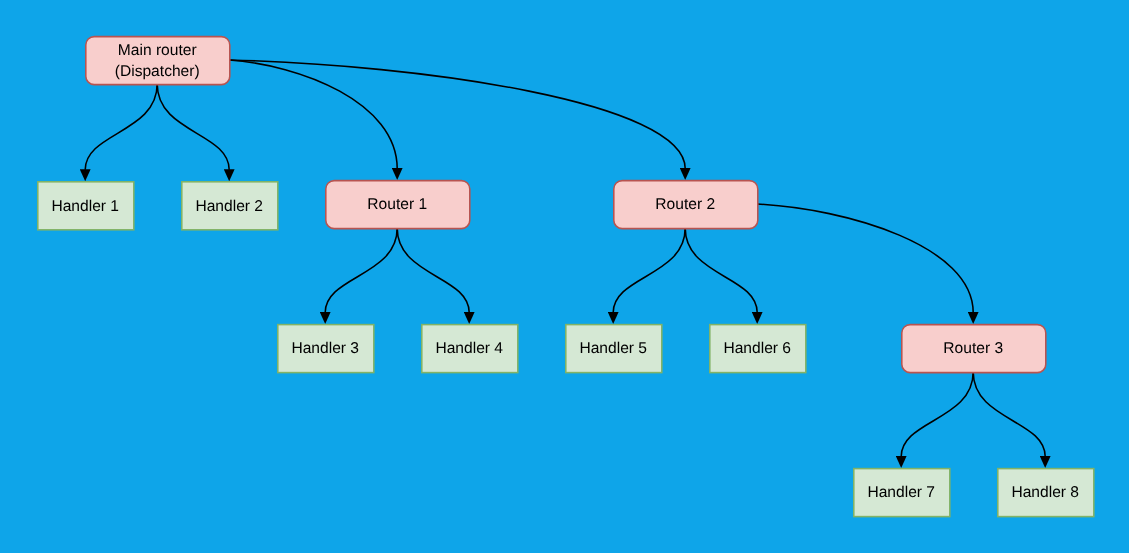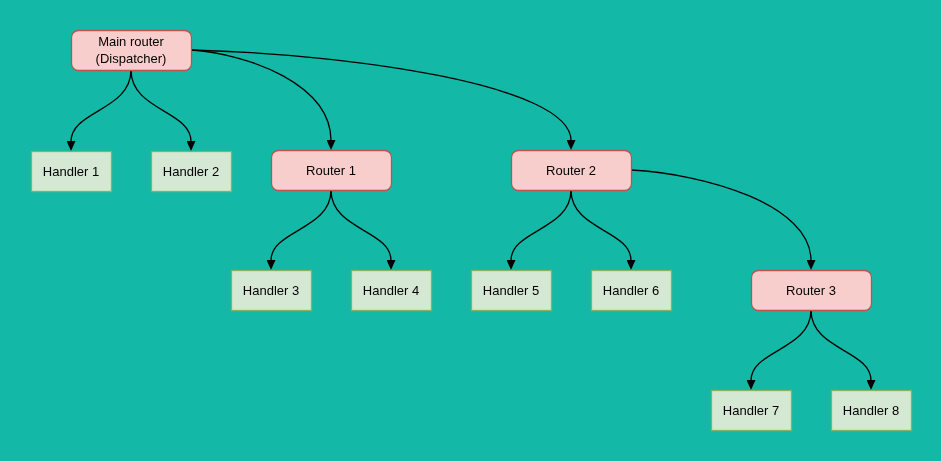--- a/index.html
+++ b/index.html
@@ -4,21 +4,21 @@
 <style>
   html, body {
     margin: 0;
     padding: 0;
     background: #ffffff;
   }
   .canvas {
     position: relative;
     width: 941px;
     height: 461px;
-    background: #14b8a6;
+    background: #0ea5e9;
     overflow: hidden;
     font-family: "Liberation Sans", sans-serif;
   }
   svg text {
     font-family: "Liberation Sans", sans-serif;
     font-size: 13px;
     fill: #000000;
   }
   svg .edge {
     fill: none;

